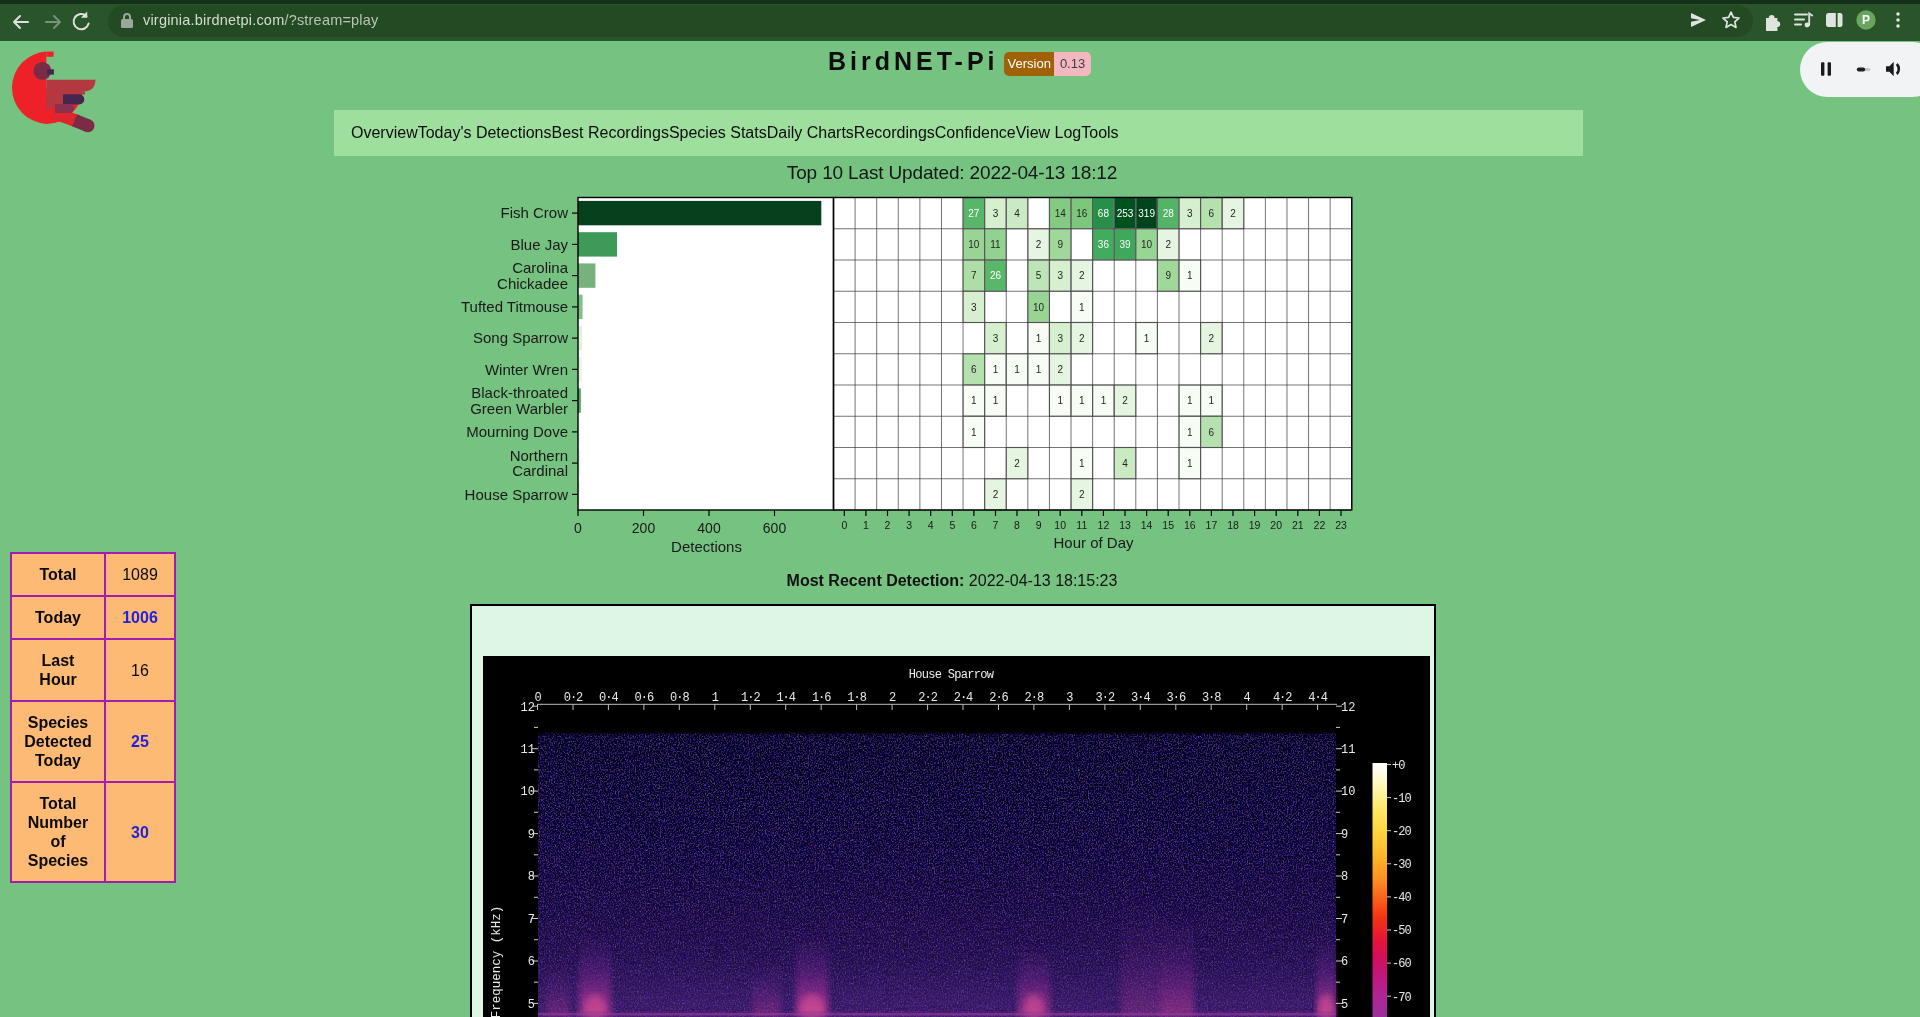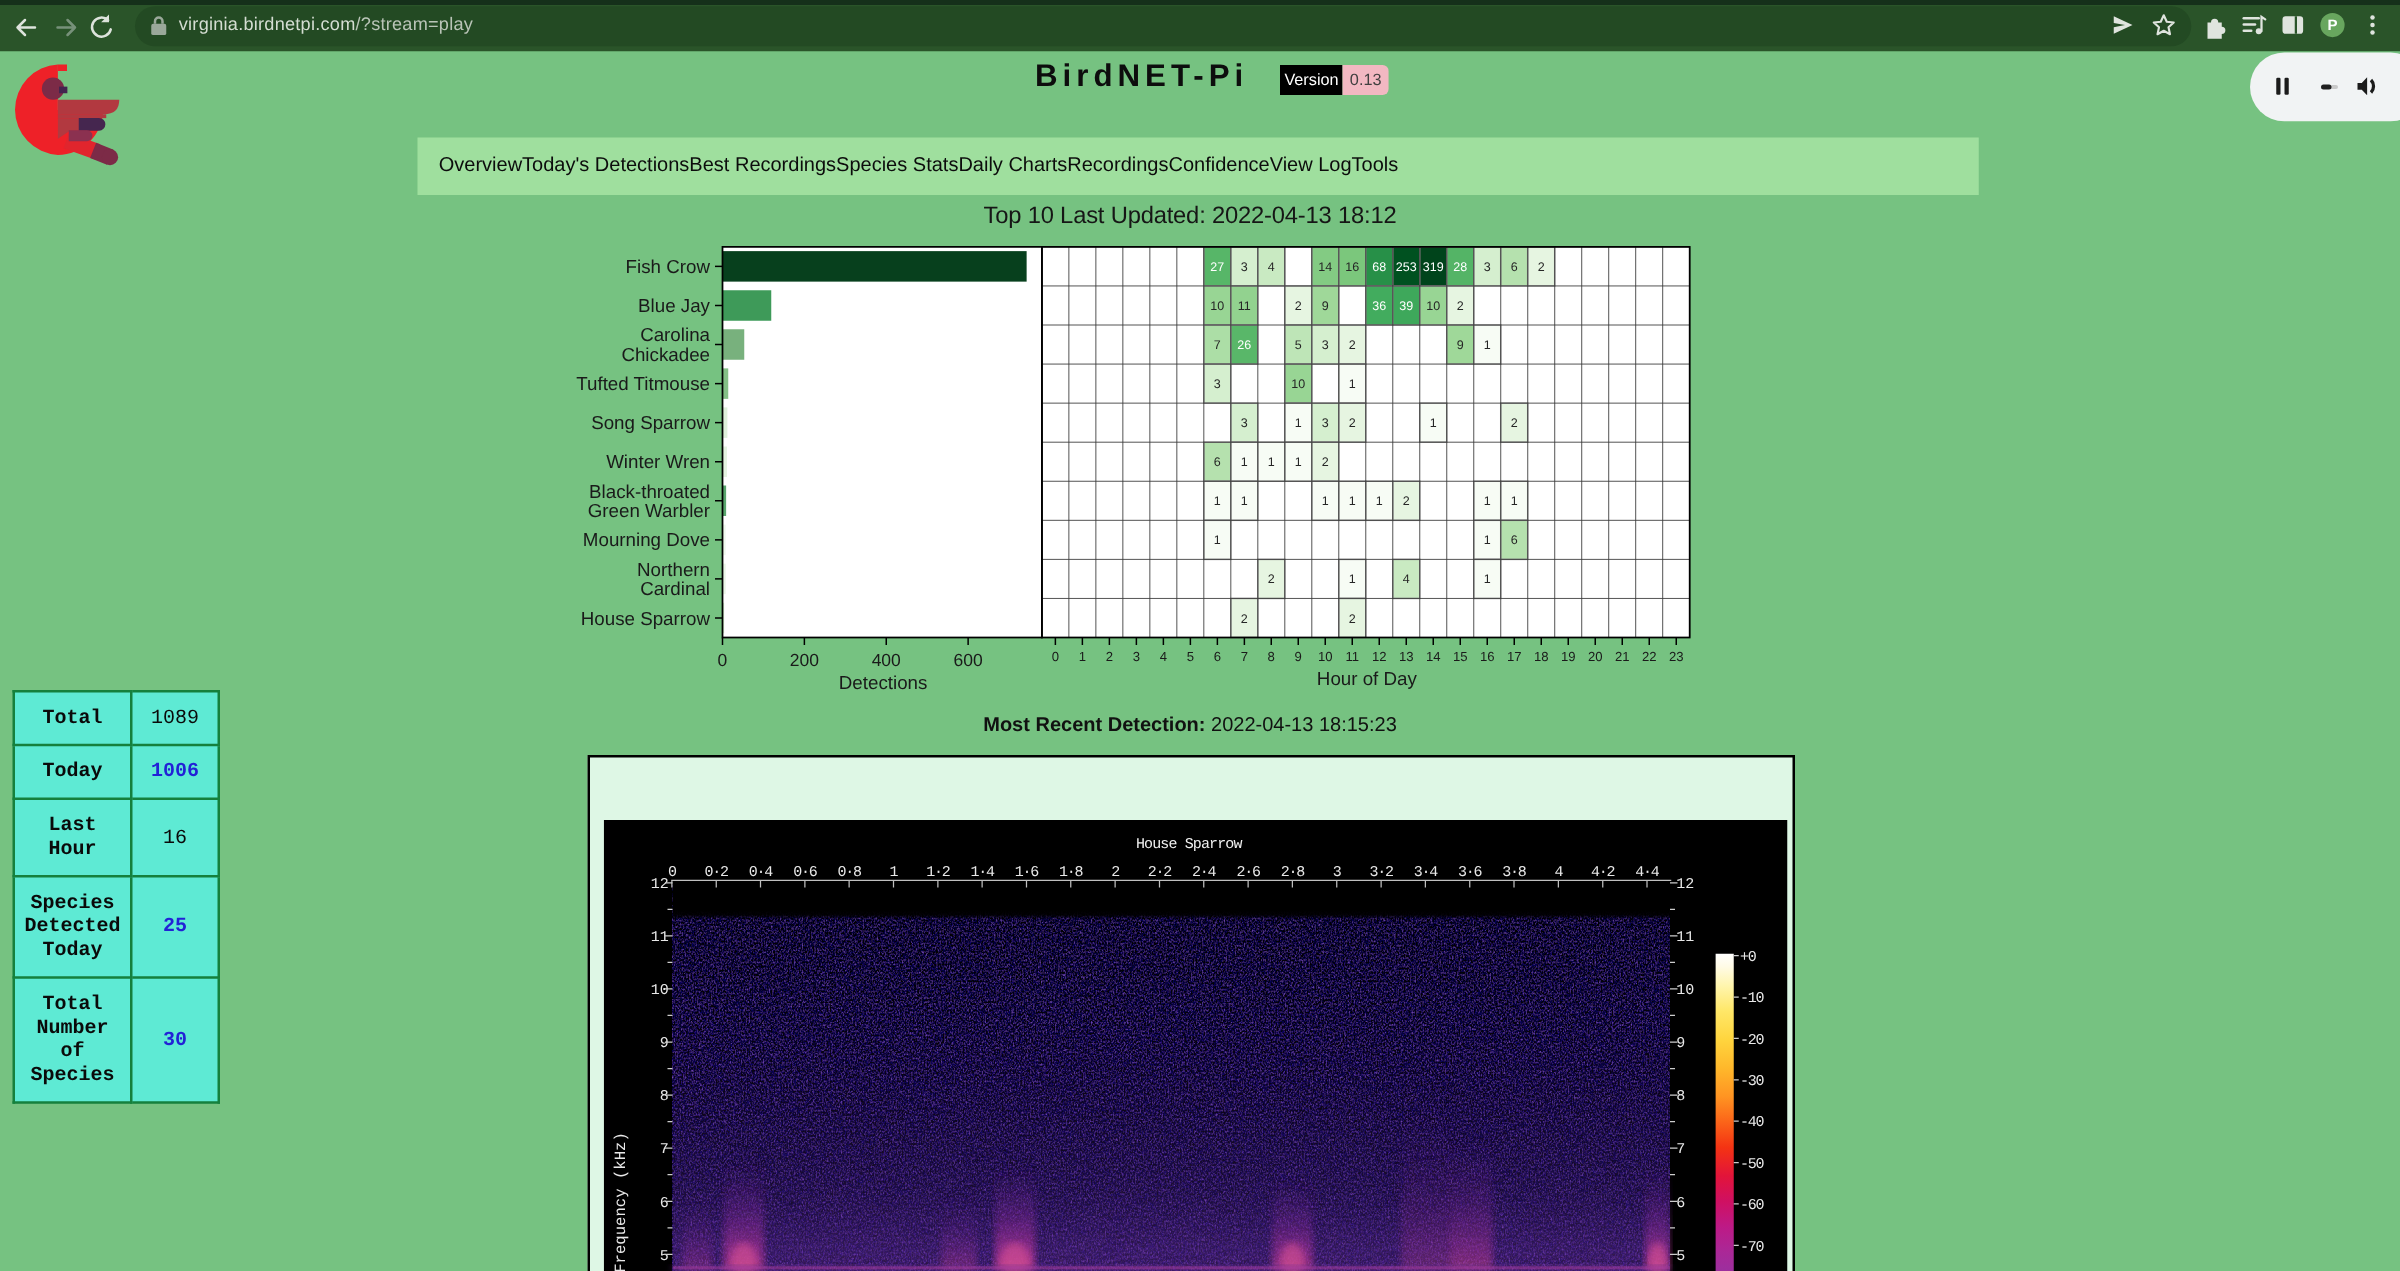--- a/index.html
+++ b/index.html
@@ -9,33 +9,33 @@
   
   #chrome { position:absolute; left:0; top:0; width:1920px; height:41px; background:#2a5429; }
   #chrome .topstrip { position:absolute; left:0; top:0; width:1920px; height:4px; background:#15301a; }
   #omnibox { position:absolute; left:108px; top:5px; width:1645px; height:32px; border-radius:16px; background:#234a23; }
   #urltext { position:absolute; left:143px; top:12px; font-size:14.5px; color:#d4ddd2; letter-spacing:0.2px; }
   #urltext .dim { color:#b9c4b7; }
 
   
   #hdrtitle { position:absolute; left:828px; top:47px; width:300px; font-size:25px; font-weight:bold; letter-spacing:4.0px; color:#0d0d0d; }
   #badge { position:absolute; left:1004px; top:51.5px; height:24px; font-size:13px; border-radius:5px; overflow:hidden; display:flex; }
-  #badge .k { background:#000000; color:#fff; padding:4px 3px 0 3.5px;margin-left:20px; }
+  #badge .k { background:#a16207; color:#fff; padding:4px 3px 0 3.5px; }
   #badge .v { background:#f2b8c2; color:#404040; padding:4px 6px 0 6px; }
 
   
   #pill { position:absolute; left:1800px; top:42px; width:140px; height:55px; border-radius:27.5px; background:#f1f3f4; }
 
   
   #nav { position:absolute; left:334px; top:110px; width:1249px; height:46px; background:#9fdf9e; display:flex; justify-content:flex-start; align-items:center; padding:0 17px; }
   #nav a { font-size:16px; color:#0c0c0c; text-decoration:none; }
 
   
   #stats { position:absolute; left:10px; top:552px; border-collapse:collapse; }
-  #stats td { border:2px solid #15803d; background:#5eead4; text-align:center; vertical-align:middle; font-size:16px; line-height:19px; padding:11px 0; color:#0a0a0a;font-family:Liberation Mono, monospace; }
+  #stats td { border:2px solid #a21caf; background:#fdba74; text-align:center; vertical-align:middle; font-size:16px; line-height:19px; padding:11px 0; color:#0a0a0a; }
   #stats td.lbl { font-weight:bold; width:94px; }
   #stats td.val { width:70px; }
   #stats td.blue { color:#2222d6; font-weight:bold; }
 
   
   #mrd { position:absolute; left:0; top:572px; width:1904px; text-align:center; font-size:16px; color:#111; }
 
   
   #card { position:absolute; left:470px; top:604px; width:966px; height:440px; background:#def7e5; border:2px solid #000; }
   #cardline1 { position:absolute; left:0; top:14.5px; width:962px; text-align:center; font-size:16px; color:#1a1ad4; }

